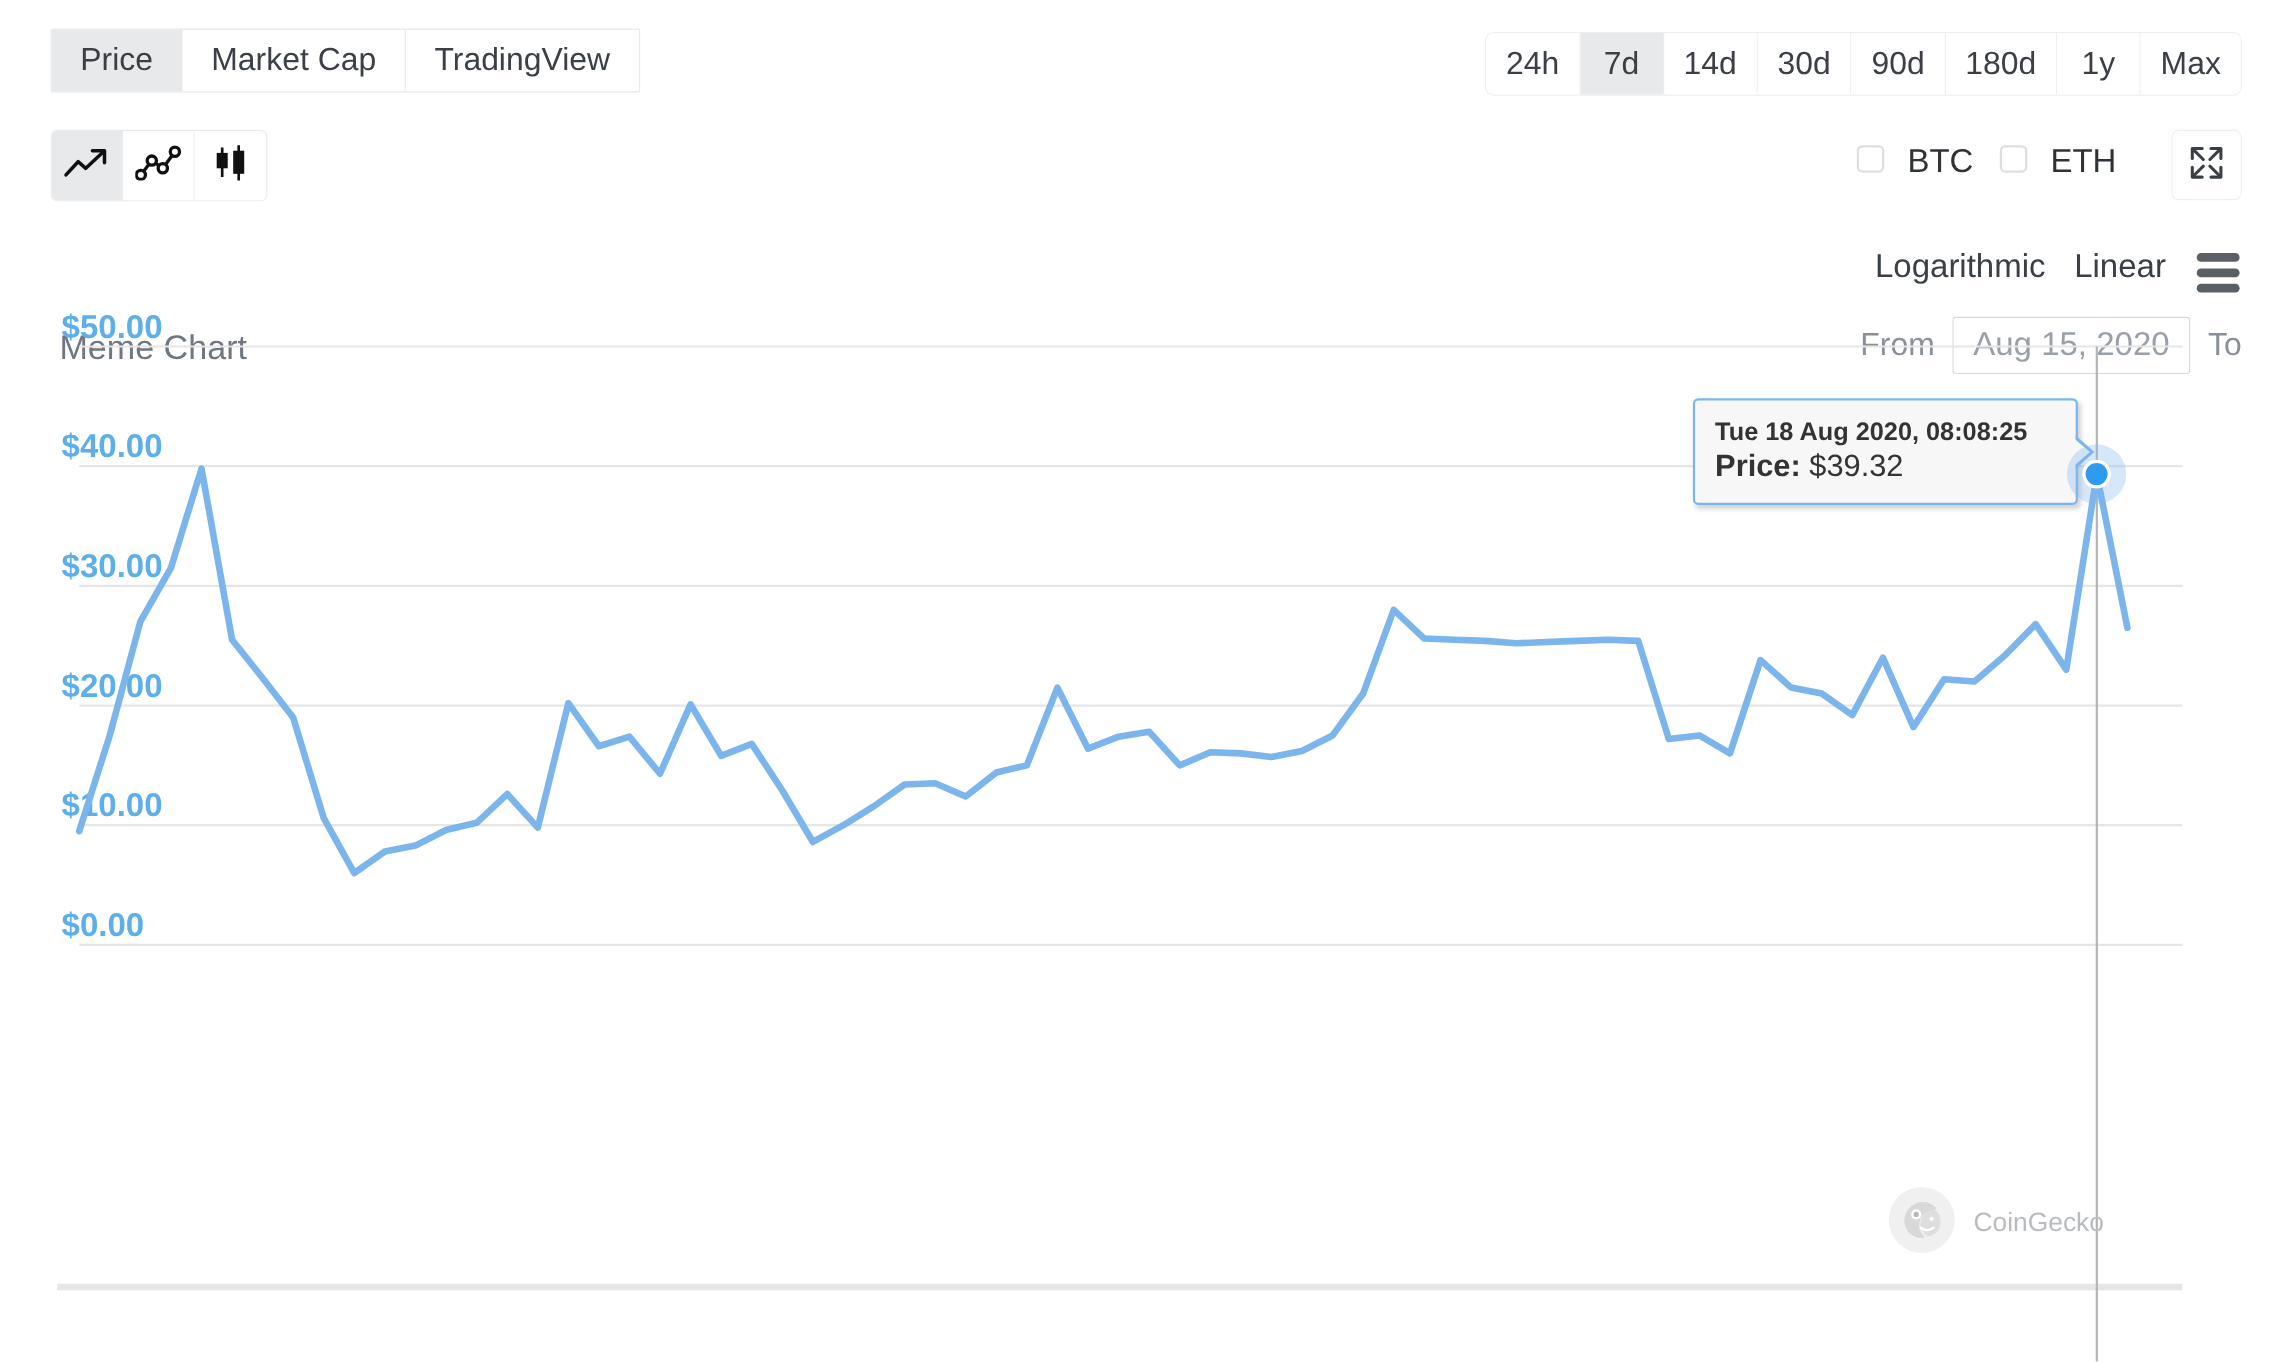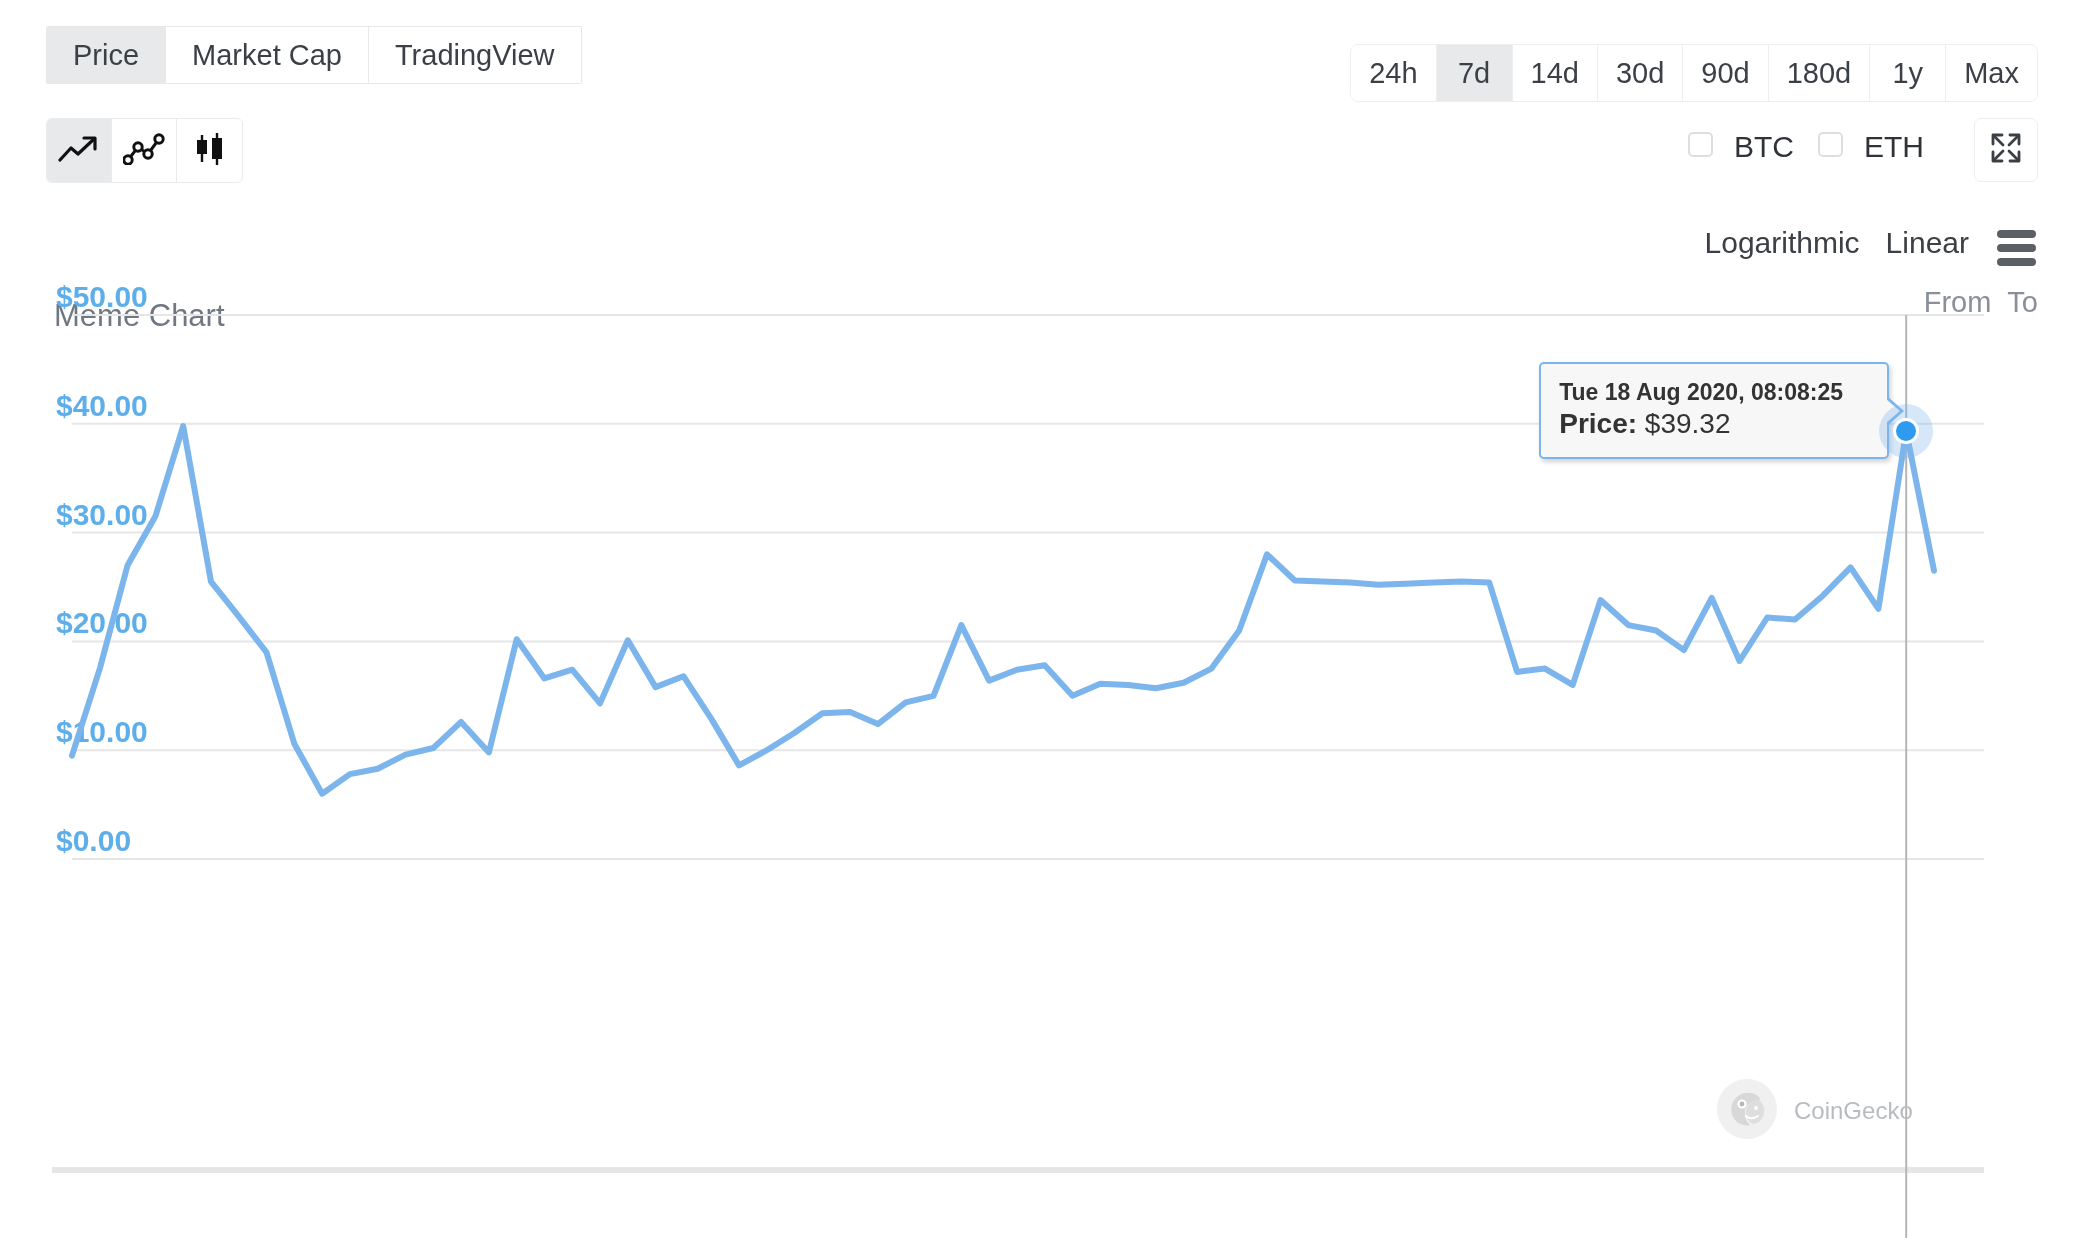--- a/index.html
+++ b/index.html
@@ -42,21 +42,21 @@
     cursor: pointer;
     white-space: nowrap;
     line-height: 1;
   }
   #price-tabs .seg:last-child { border-right: none; }
   #price-tabs .seg.active { background: #e8e9ea; }
 
   
   #range-tabs {
     position: absolute;
-    right: 46px; top: 44px;
+    right: 46px; top: 29px;
     display: flex;
     border: 1px solid #eceef0;
     border-radius: 8px;
     overflow: hidden;
     background: #fff;
     height: 58px;
     margin-left: 20px;
   }
   #range-tabs .seg {
     display: flex; align-items: center; justify-content: center;
@@ -337,20 +337,21 @@
     <span></span>
     <span></span>
     <span></span>
   </span>
 </div>
 
 <div id="chart-title">Meme Chart</div>
 
 <div id="date-range">
   <span class="dr-label">From</span>
+  <span class="dr-input">Aug 15, 2020</span>
   <span class="dr-label">To</span>
 </div>
 
 <div id="chart-area">
   <svg id="chart-svg" width="2084" height="958" viewBox="0 0 2084 958">
     <g id="gridlines">
         <line x1="72" x2="1984" y1="579" y2="579" stroke="#e6e6e6" stroke-width="2"></line>
         <line x1="72" x2="1984" y1="470.2" y2="470.2" stroke="#e6e6e6" stroke-width="2"></line>
         <line x1="72" x2="1984" y1="361.4" y2="361.4" stroke="#e6e6e6" stroke-width="2"></line>
         <line x1="72" x2="1984" y1="252.59999999999997" y2="252.59999999999997" stroke="#e6e6e6" stroke-width="2"></line>

